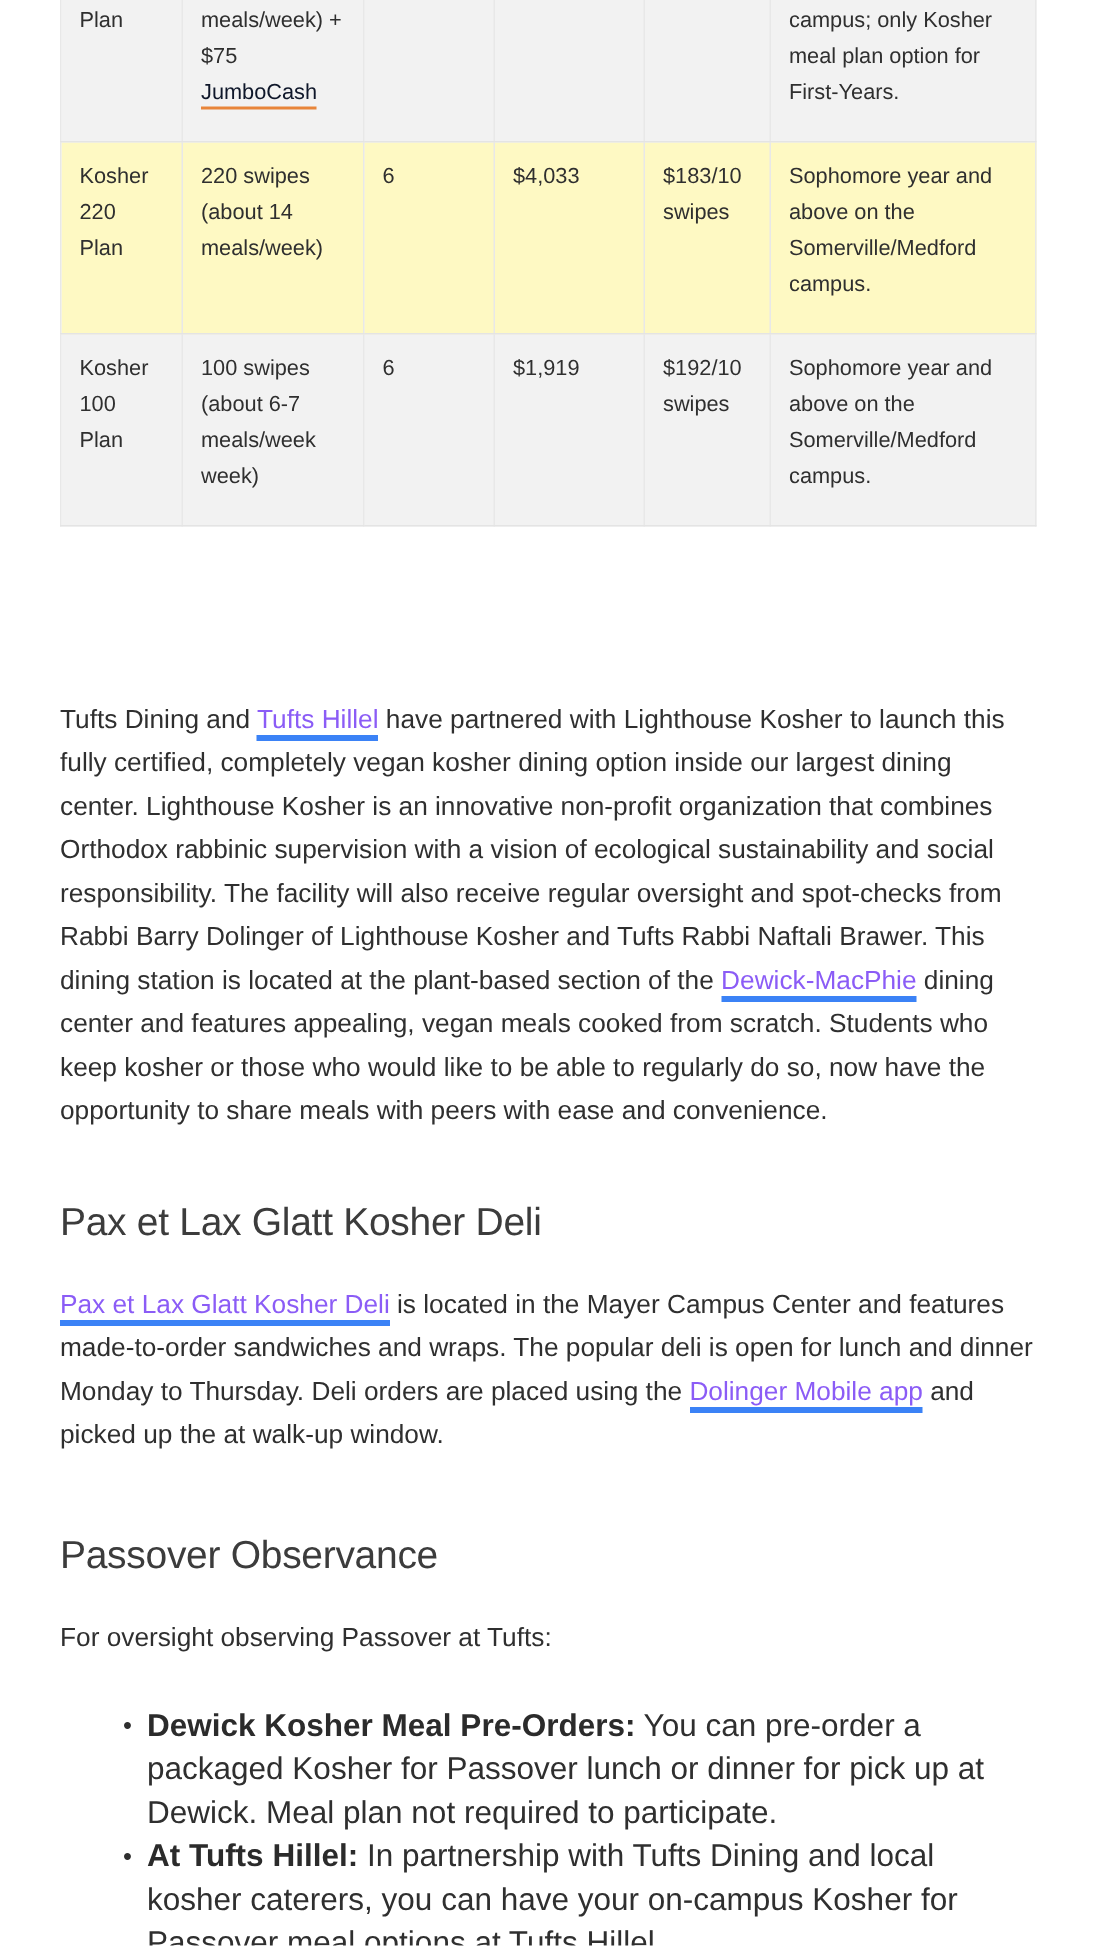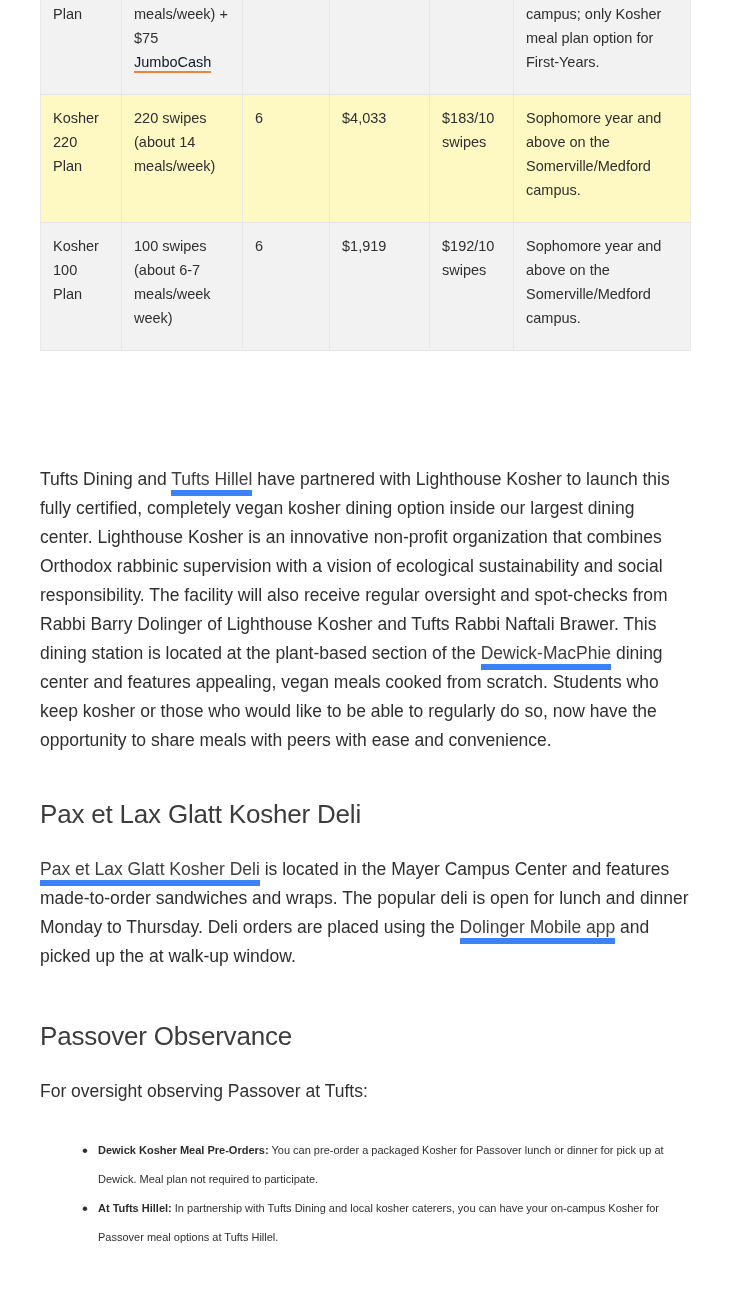--- a/index.html
+++ b/index.html
@@ -50,23 +50,23 @@
 
   .col-plan  { width: 81px; }
   .col-desc  { width: 121px; }
   .col-guest { width: 87px; }
   .col-sem   { width: 100px; }
   .col-extra { width: 84px; }
   .col-elig  { width: 177px; }
 
   
   a.link {
-    color: #404040;
+    color: #8b5cf6;
     text-decoration: none;
-    border-bottom: 6px solid #3b82f6;
+    border-bottom: 4px solid #3b82f6;
     padding-bottom: 1px;
     cursor: pointer;
   }
   a.link-orange {
     color: #0f172a;
     text-decoration: none;
     border-bottom: 2px solid #e8853a;
     padding-bottom: 1px;
     cursor: pointer;
   }
@@ -99,21 +99,21 @@
   .spacer-48 { height: 48px; }
   .spacer-42 { height: 42px; }
 
   ul.bullets {
     margin: 30px 0 0 0;
     padding-left: 42px;
     list-style: none;
   }
   ul.bullets li {
     position: relative;
-    font-size: 11px;
+    font-size: 21px;
     line-height: 29px;
     margin-bottom: 0;
     padding-left: 16px;
   }
   ul.bullets li::before {
     content: "\2022";
     position: absolute;
     left: 0;
     top: 0;
     font-size: 17px;

